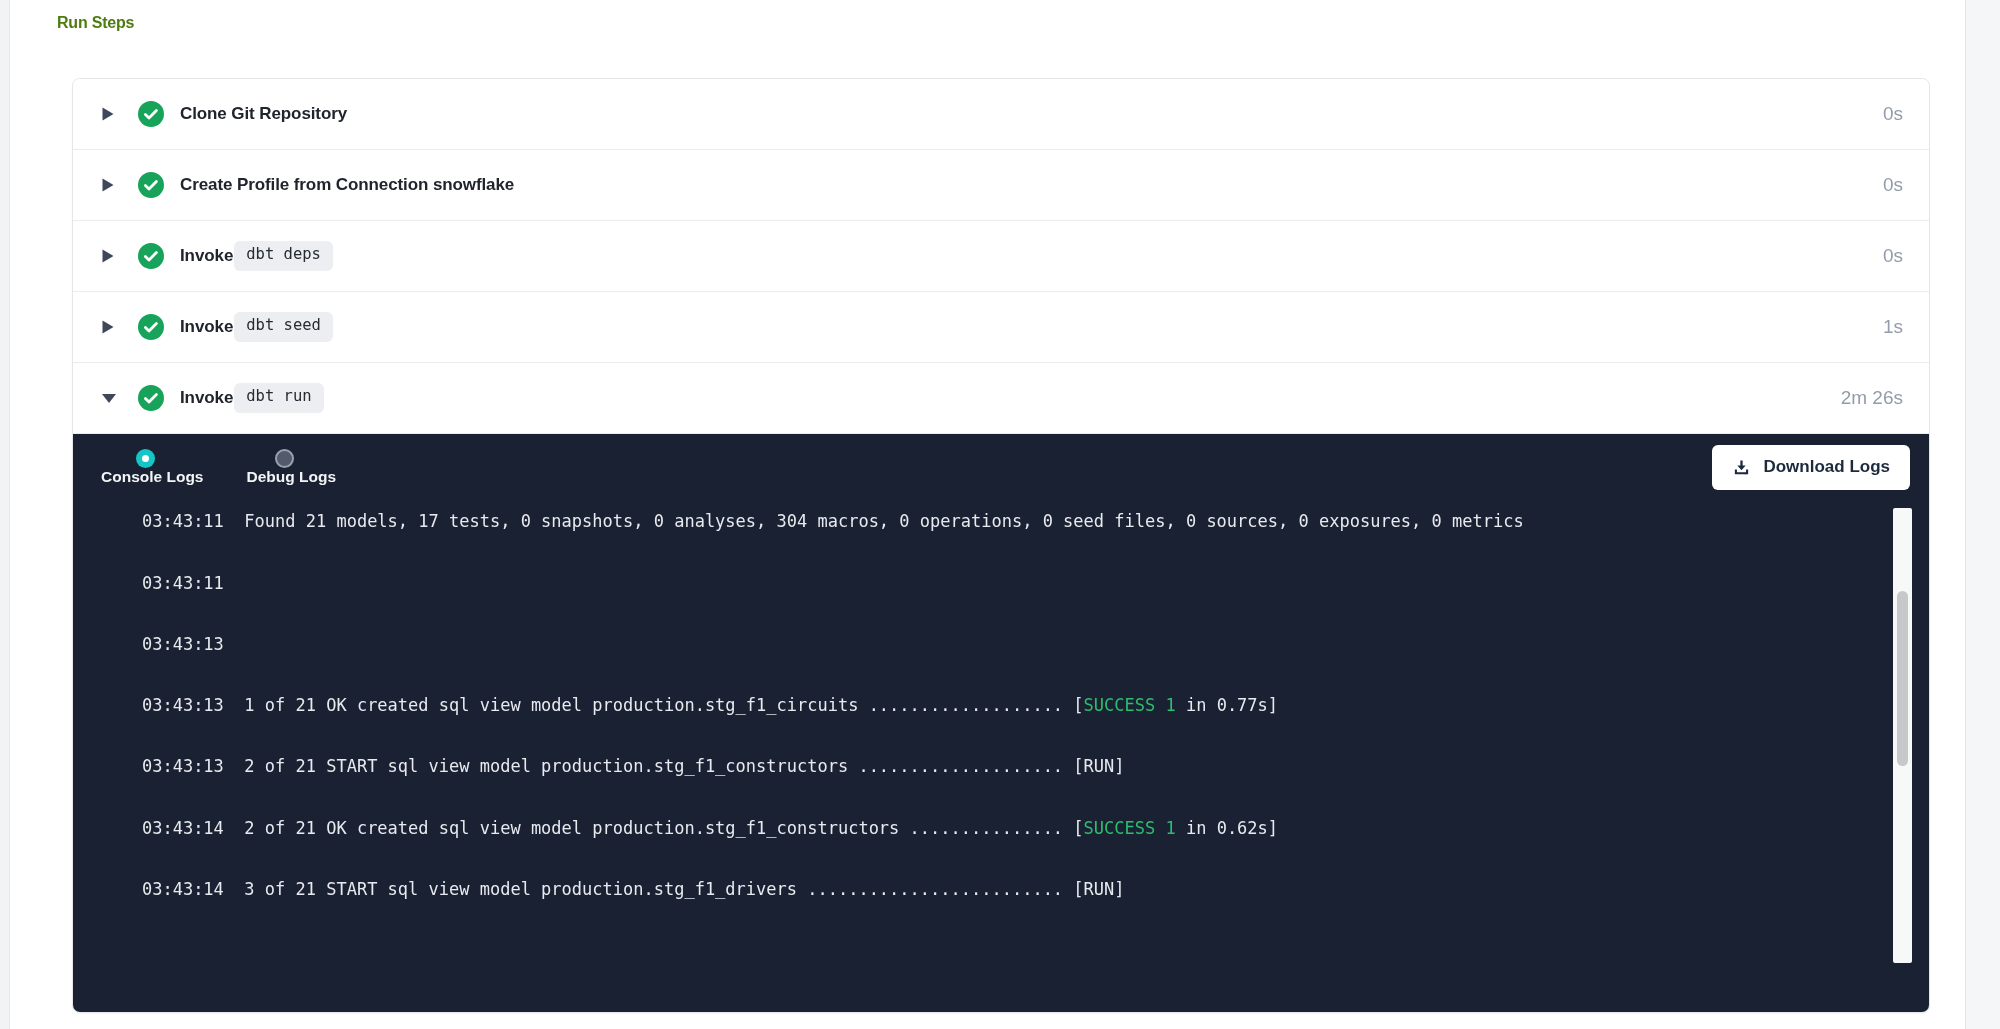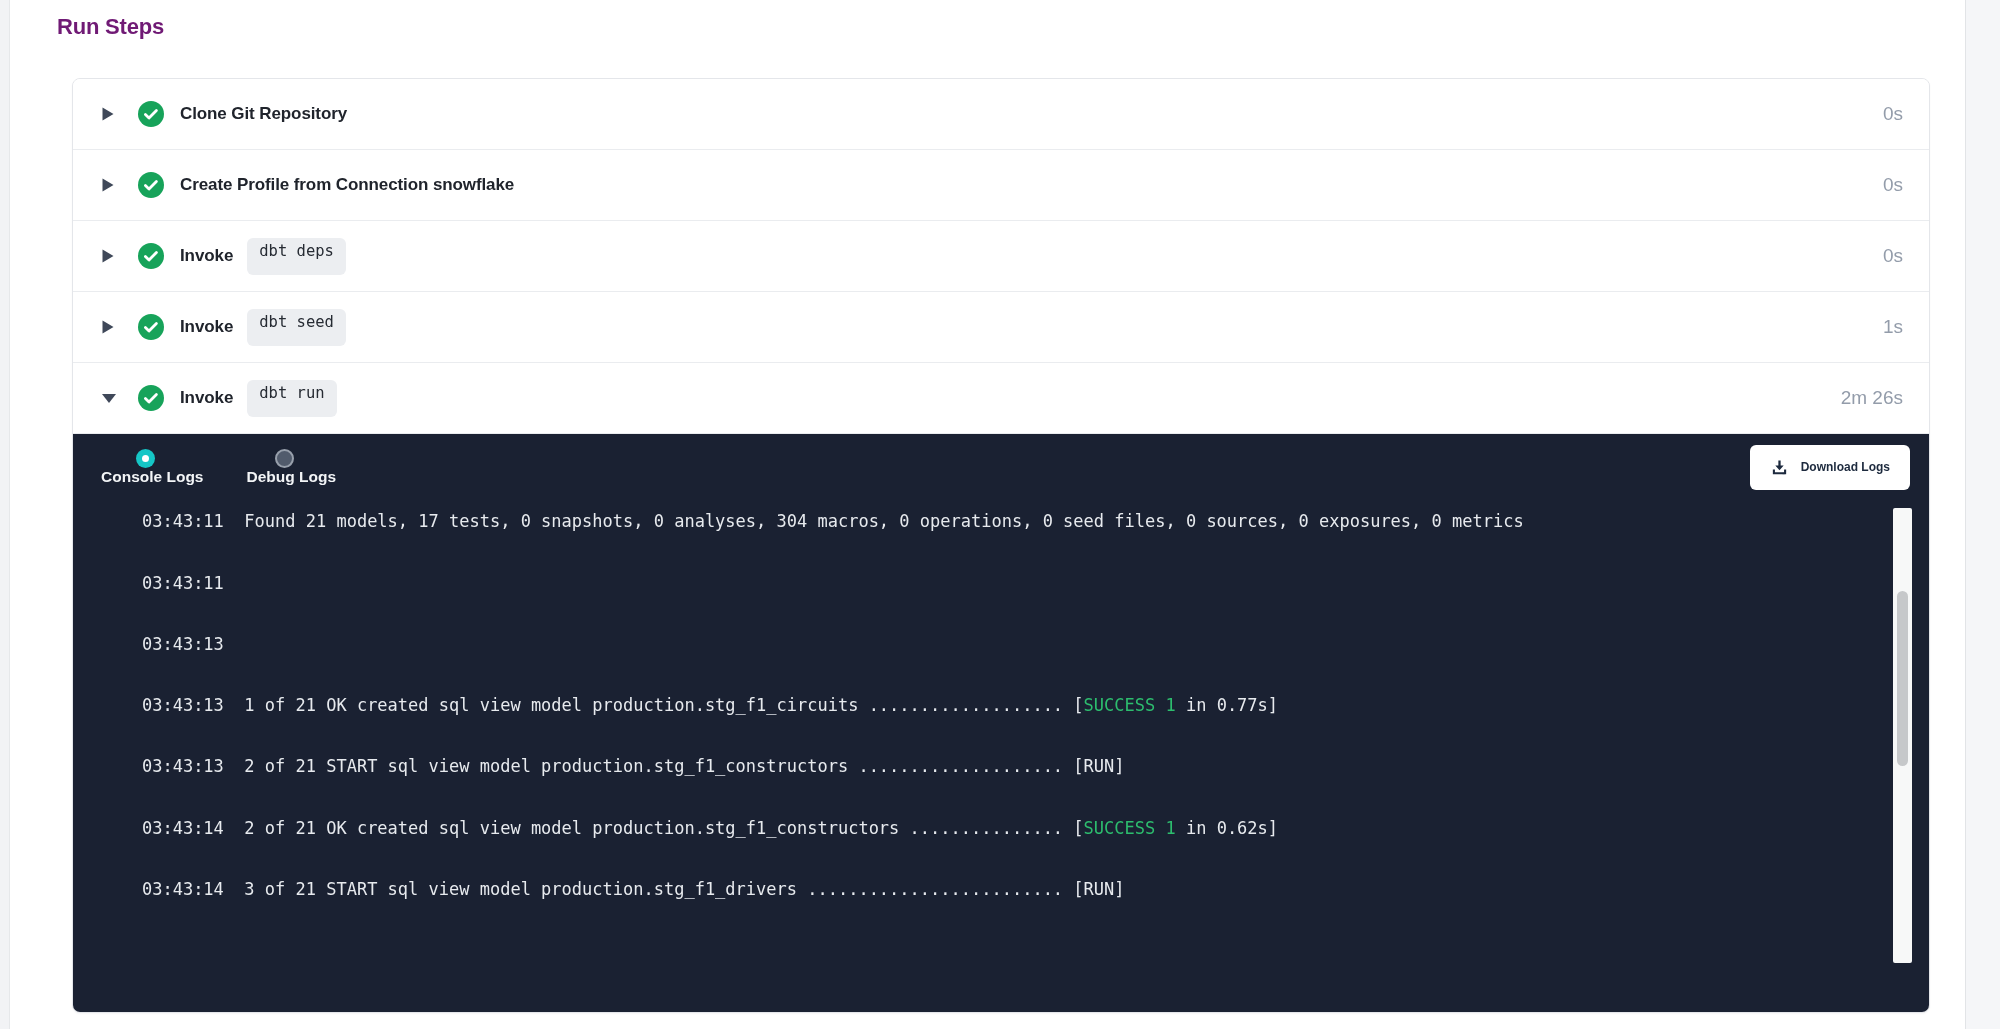--- a/index.html
+++ b/index.html
@@ -1,42 +1,42 @@
 <!DOCTYPE html>
 <html><head>
 <meta charset="utf-8">
 <style>
   html,body{margin:0;padding:0;background:#ffffff;}
   .screen{position:relative;width:2000px;height:1029px;background:#ffffff;overflow:hidden;
           font-family:"Liberation Sans",sans-serif;}
   .gutter-left{position:absolute;left:0;top:0;width:9px;height:1029px;background:#f2f3f5;border-right:1px solid #e6e8ea;}
   .gutter-right{position:absolute;left:1965px;top:0;width:35px;height:1029px;background:#f5f6f8;border-left:1px solid #e2e4e7;}
-  .page-title{position:absolute;left:57px;top:14px;font-size:22px;font-weight:700;color:#701a75;letter-spacing:-0.2px;}
+  .page-title{position:absolute;left:57px;top:14px;font-size:16px;font-weight:700;color:#4d7c0f;letter-spacing:-0.2px;}
   .card{position:absolute;left:72px;top:78px;width:1858px;height:935px;box-sizing:border-box;background:#fff;
         border:1px solid #e4e6ea;border-radius:8px;overflow:hidden;box-shadow:0 1px 2px rgba(16,24,40,.04);}
   
   .step{height:71px;box-sizing:border-box;display:flex;align-items:center;padding:0 26px 0 29px;
         border-bottom:1px solid #eaecef;background:#fff;cursor:pointer;}
   .chev{width:15px;display:flex;align-items:center;justify-content:flex-start;margin-right:21px;flex:none;}
   .check{display:flex;align-items:center;margin-right:16px;flex:none;}
   .step-label{font-size:17px;font-weight:700;color:#20242c;letter-spacing:-0.1px;}
-  .chip{margin-left:14px;background:#eceef1;border-radius:6px;padding:4px 12px 15px;
+  .chip{margin-left:1px;background:#eceef1;border-radius:6px;padding:4px 12px 8px;
         font-family:"DejaVu Sans Mono",monospace;font-size:15.5px;color:#262b33;}
   .dur{margin-left:auto;font-size:19px;color:#939caa;}
   
   .console{height:580px;background:#1a2132;position:relative;}
   .console-header{display:flex;align-items:center;height:66px;padding:0 19px 0 28px;}
   .radio{display:flex;align-items:center;margin-right:43px;cursor:pointer;flex-direction:column;}
   .rb{width:19px;height:19px;border-radius:50%;margin-right:13px;box-sizing:border-box;position:relative;
       background:#515b6c;border:2px solid #98a0ac;flex:none;}
   .radio.sel .rb{background:#15c6c6;border:none;}
   .radio.sel .rb::after{content:"";position:absolute;left:6px;top:6px;width:7px;height:7px;border-radius:50%;background:#ffffff;}
   .rb-label{font-size:15.5px;font-weight:700;color:#f3f5f7;}
   .dl-btn{margin-left:auto;height:45px;background:#ffffff;border:none;border-radius:6px;display:flex;align-items:center;
-          gap:12px;padding:0 20px;font-family:"Liberation Sans",sans-serif;font-size:12px;font-weight:700;color:#1d2a3e;cursor:pointer;}
+          gap:12px;padding:0 20px;font-family:"Liberation Sans",sans-serif;font-size:17px;font-weight:700;color:#1d2a3e;cursor:pointer;}
   .log-viewport{position:absolute;left:0;top:66px;right:0;bottom:3px;overflow:hidden;}
   .log-content{margin-top:-9px;padding-left:28px;}
   .log-line{white-space:pre;font-family:"DejaVu Sans Mono",monospace;font-size:17px;line-height:20.4px;color:#e7eaee;}
   .log-line .g{color:#2dbd6e;}
   .sb-track{position:absolute;left:1820px;top:8px;width:19px;height:455px;background:#f7f8f8;border-radius:2px;}
   .sb-thumb{position:absolute;left:4px;top:83px;width:11px;height:175px;background:#c6c8ca;border-radius:6px;}
   svg{display:block;}
 </style>
 </head>
 <body>

